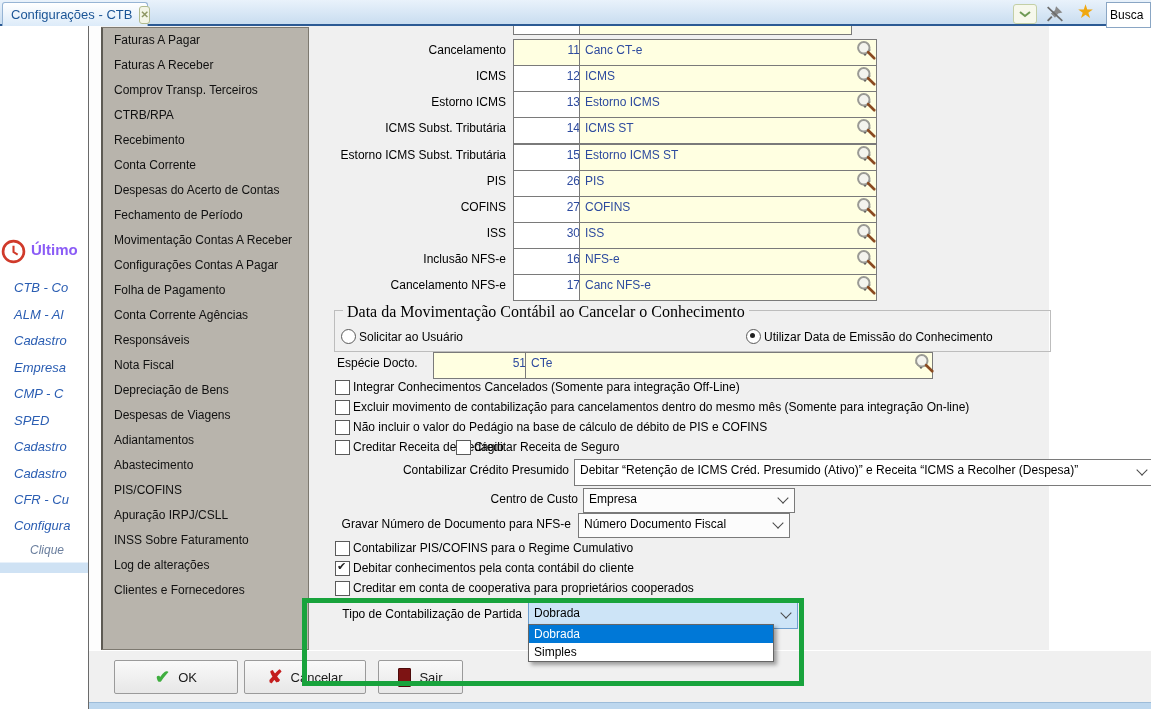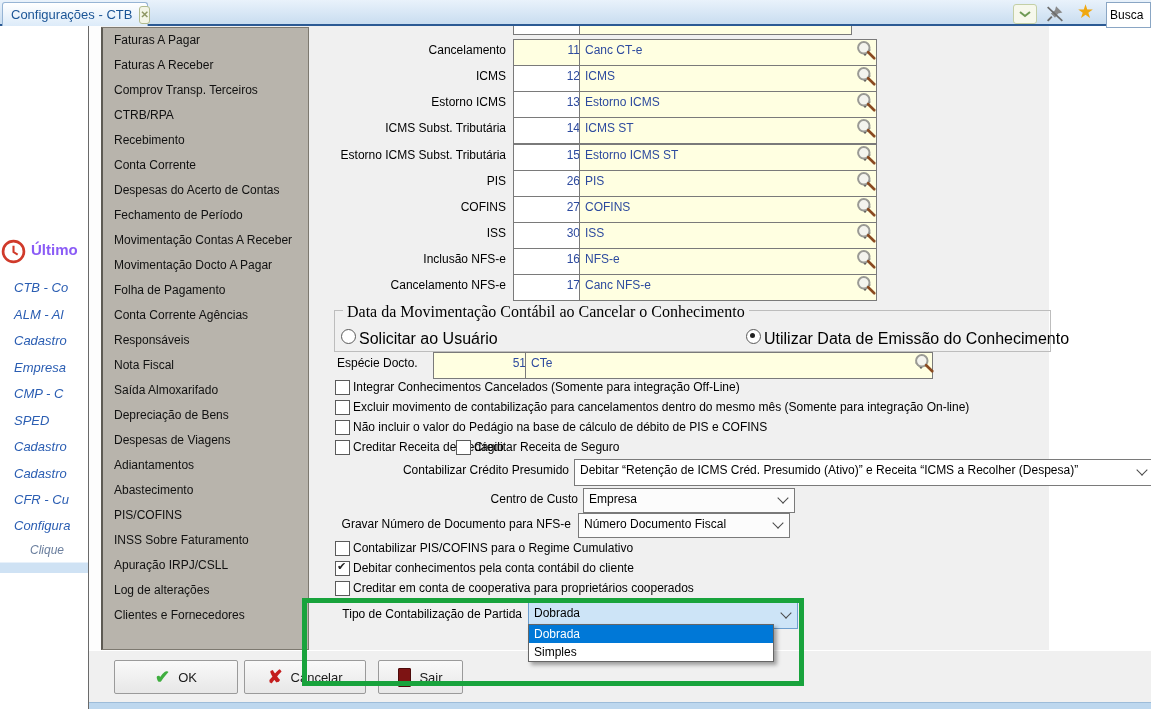--- a/index.html
+++ b/index.html
@@ -50,21 +50,21 @@
   .combo.blue{background:#cde4f7;color:#000;border:1px solid #6d9ece;}
   .chev{position:absolute;right:7px;top:6px;width:7px;height:7px;border-right:1.6px solid #4a4a4a;
         border-bottom:1.6px solid #4a4a4a;transform:rotate(45deg);}
   .mag{position:absolute;width:22px;height:22px;}
   .sliver{position:absolute;top:0;height:8px;border:1px solid #7a7a7a;border-top:none;}
 
   .gb{position:absolute;border:1px solid #bdbdbd;}
   .gb-title{position:absolute;left:8px;top:-8px;background:#f0f0f0;padding:0 4px;font-size:16px;white-space:nowrap;font-family:Liberation Serif, serif;}
   .radio{position:absolute;width:13px;height:13px;border:1px solid #5a5a5a;border-radius:50%;background:#fff;}
   .radio.sel::after{content:"";position:absolute;left:3px;top:3px;width:5px;height:5px;border-radius:50%;background:#222;}
-  .rlabel{position:absolute;font-size:16px;white-space:nowrap;}
+  .rlabel{position:absolute;font-size:12px;white-space:nowrap;}
 
   .cb{position:absolute;width:13px;height:13px;border:1px solid #5a5a5a;background:#fff;}
   .cb.checked::before{content:"\2714";position:absolute;left:1px;top:-2px;font-size:11px;color:#222;}
   .clabel{position:absolute;font-size:12px;white-space:nowrap;}
 
   .ddlist{position:absolute;background:#fff;border:1px solid #666;box-shadow:3px 3px 4px rgba(0,0,0,0.35);z-index:20;}
   .dditem{height:18px;line-height:18px;padding-left:5px;font-size:12px;color:#000;white-space:nowrap;}
   .dditem.hl{background:#0078d7;color:#fff;}
 
   .btn{position:absolute;height:32px;background:linear-gradient(#f9f9f9,#e7e7e7);border:1px solid #9a9a9a;
@@ -125,33 +125,32 @@
     <div class="sidebar">
       <div class="side-item">Faturas A Pagar</div>
       <div class="side-item">Faturas A Receber</div>
       <div class="side-item">Comprov Transp. Terceiros</div>
       <div class="side-item">CTRB/RPA</div>
       <div class="side-item">Recebimento</div>
       <div class="side-item">Conta Corrente</div>
       <div class="side-item">Despesas do Acerto de Contas</div>
       <div class="side-item">Fechamento de Período</div>
       <div class="side-item">Movimentação Contas A Receber</div>
-      <div class="side-item">Movimentação Docto A Pagar</div>
+      <div class="side-item">Configurações Contas A Pagar</div>
       <div class="side-item">Folha de Pagamento</div>
       <div class="side-item">Conta Corrente Agências</div>
       <div class="side-item">Responsáveis</div>
       <div class="side-item">Nota Fiscal</div>
-      <div class="side-item">Saída Almoxarifado</div>
       <div class="side-item">Depreciação de Bens</div>
       <div class="side-item">Despesas de Viagens</div>
       <div class="side-item">Adiantamentos</div>
       <div class="side-item">Abastecimento</div>
       <div class="side-item">PIS/COFINS</div>
+      <div class="side-item">Apuração IRPJ/CSLL</div>
       <div class="side-item">INSS Sobre Faturamento</div>
-      <div class="side-item">Apuração IRPJ/CSLL</div>
       <div class="side-item">Log de alterações</div>
       <div class="side-item">Clientes e Fornecedores</div>
     </div>
 
     <div class="sliver" style="left:424px;width:66px;background:#fff"></div>
     <div class="sliver" style="left:490px;width:271px;background:#ffffe1"></div>
 
     <div class="flabel" style="left:160px;top:17px;width:257px">Cancelamento</div>
     <div class="numbox yellow" style="left:424px;top:13px;width:66px">11</div>
     <div class="combo" style="left:490px;top:13px;width:271px"><span>Canc CT-e</span><span class="chev"></span></div>

